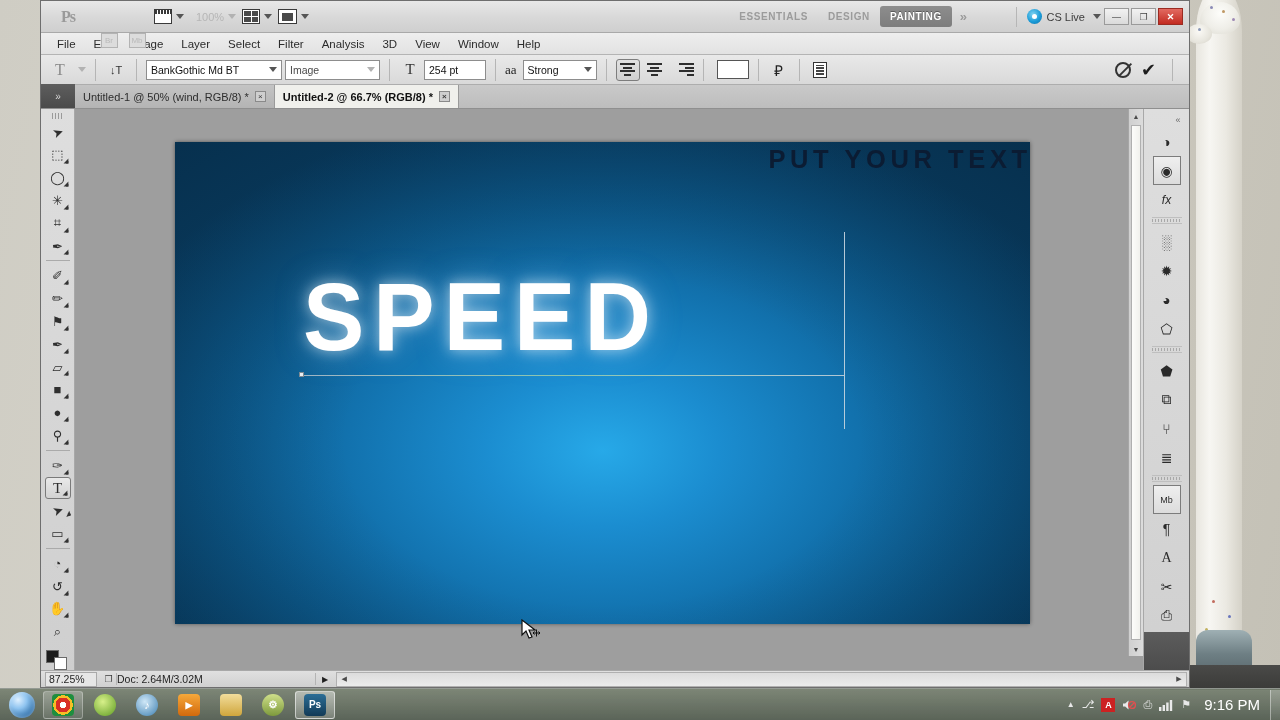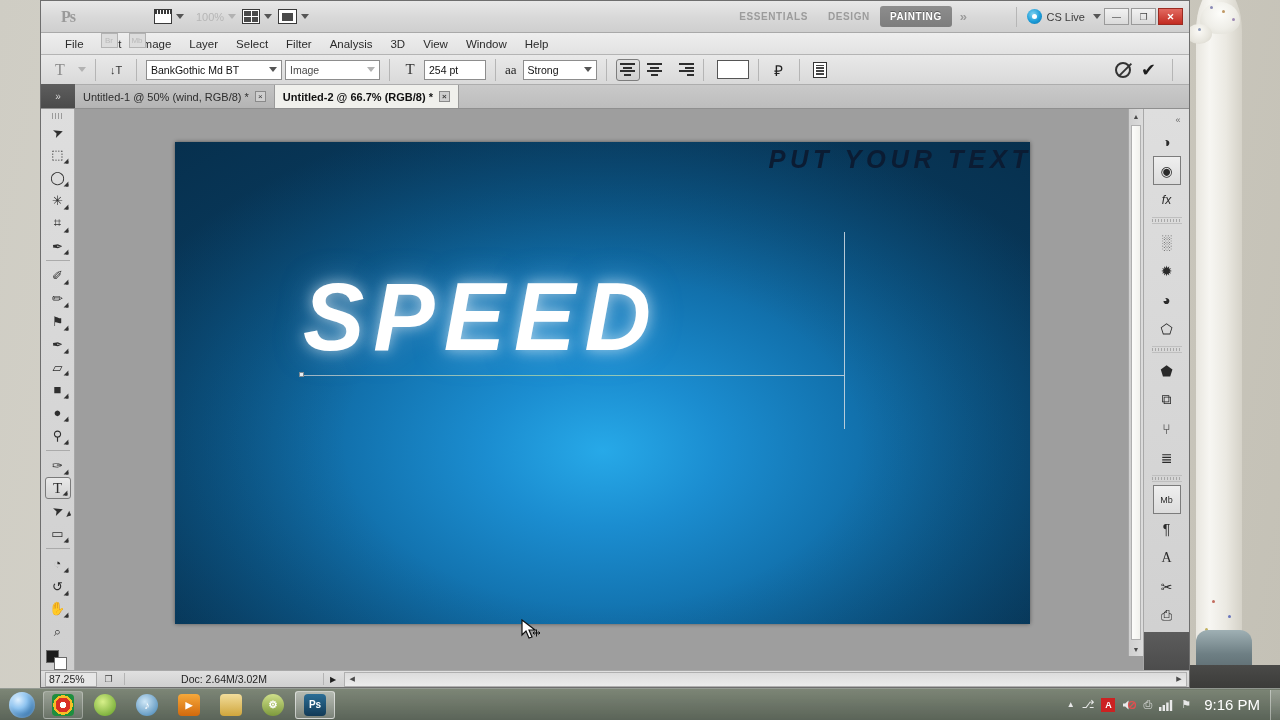--- a/index.html
+++ b/index.html
@@ -119,21 +119,21 @@
     width: 25px; height: 17px; border: 1px solid #9a9a9a; background: linear-gradient(180deg,#f2f2f2,#dadada);
     display: flex; align-items: center; justify-content: center; font-size: 9px; color: #444;
   }
   .winbtn.close {
     background: linear-gradient(180deg,#e26a61,#c22a20); border-color: #9a2b22; color: #fff;
     font-weight: bold;
   }
   
   #menubar {
     height: 22px; background: linear-gradient(180deg,#eeeeee,#e2e2e2);
-    border-bottom: 1px solid #b4b4b4; display: flex; align-items: center; padding-left: 15px;
+    border-bottom: 1px solid #b4b4b4; display: flex; align-items: center; padding-left: 7px;
   }
   .menu-item { font-size: 11.5px; color: #2b2b2b; padding: 2px 9px; }
   
   #optionsbar {
     height: 30px; background: linear-gradient(180deg,#e9e9e9,#d9d9d9);
     border-bottom: 1px solid #adadad; display: flex; align-items: center; padding-left: 8px; gap: 3px;
   }
   .sep { width: 1px; height: 22px; background: #b5b5b5; margin: 0 6px; }
   .tool-T {
     width: 22px; height: 22px; display: flex; align-items: center; justify-content: center;
@@ -236,21 +236,20 @@
   #tb-bg { position: absolute; left: 9px; top: 10px; width: 13px; height: 13px;
     background: #fff; border: 1px solid #6a6a6a; }
   
   #canvasarea { flex: 1; position: relative; background: #9e9e9e; min-width: 0; }
   #doc {
     position: absolute; left: 100px; top: 33px; width: 855px; height: 482px;
     background: radial-gradient(ellipse 62% 72% at 50% 64%,
       #27a9e8 0%, #1b8dd0 22%, #1272ae 48%, #0d5a8c 72%, #0a4066 100%);
     box-shadow: 0 0 4px rgba(0,0,0,.45);
     overflow: hidden;
-    font-style: italic;
   }
   #doc-vignette {
     position: absolute; inset: 0;
     background: radial-gradient(ellipse 75% 85% at 50% 62%,
       rgba(0,0,0,0) 40%, rgba(2,28,48,.45) 100%);
   }
   #put-text {
     position: absolute; right: 1px; top: 3px;
     font-family: "Liberation Sans", sans-serif;
     font-size: 25px; font-weight: bold; letter-spacing: 4.5px;
@@ -298,21 +297,21 @@
   }
   #zoom-field {
     width: 52px; height: 15px; margin-left: 4px; background: #e6e6e6;
     border: 1px solid #a9a9a9; display: flex; align-items: center; padding-left: 3px;
   }
   #status-thumb-icon {
     width: 15px; height: 14px; margin-left: 4px; display: flex; align-items: center;
     justify-content: center; font-size: 9px; color: #3a3a3a;
   }
   #doc-info {
-    flex: 1; max-width: 200px; margin-left: 8px; text-align: center;
+    flex: 1; max-width: 200px; 
     border-left: 1px solid #b4b4b4; border-right: 1px solid #b4b4b4;
   }
   #status-play { padding: 0 6px; font-size: 8px; }
   #hscroll { flex: 1; height: 15px; background: linear-gradient(180deg,#dcdcdc,#ececec);
     border: 1px solid #b0b0b0; margin: 0 2px; display: flex; align-items: center; }
   .hs-arrow { width: 14px; text-align: center; font-size: 7px; color: #4a4a4a; }
   
   #rightdock {
     width: 46px; background: linear-gradient(180deg,#dedede,#d0d0d0);
     border-left: 1px solid #a8a8a8; display: flex; flex-direction: column;

